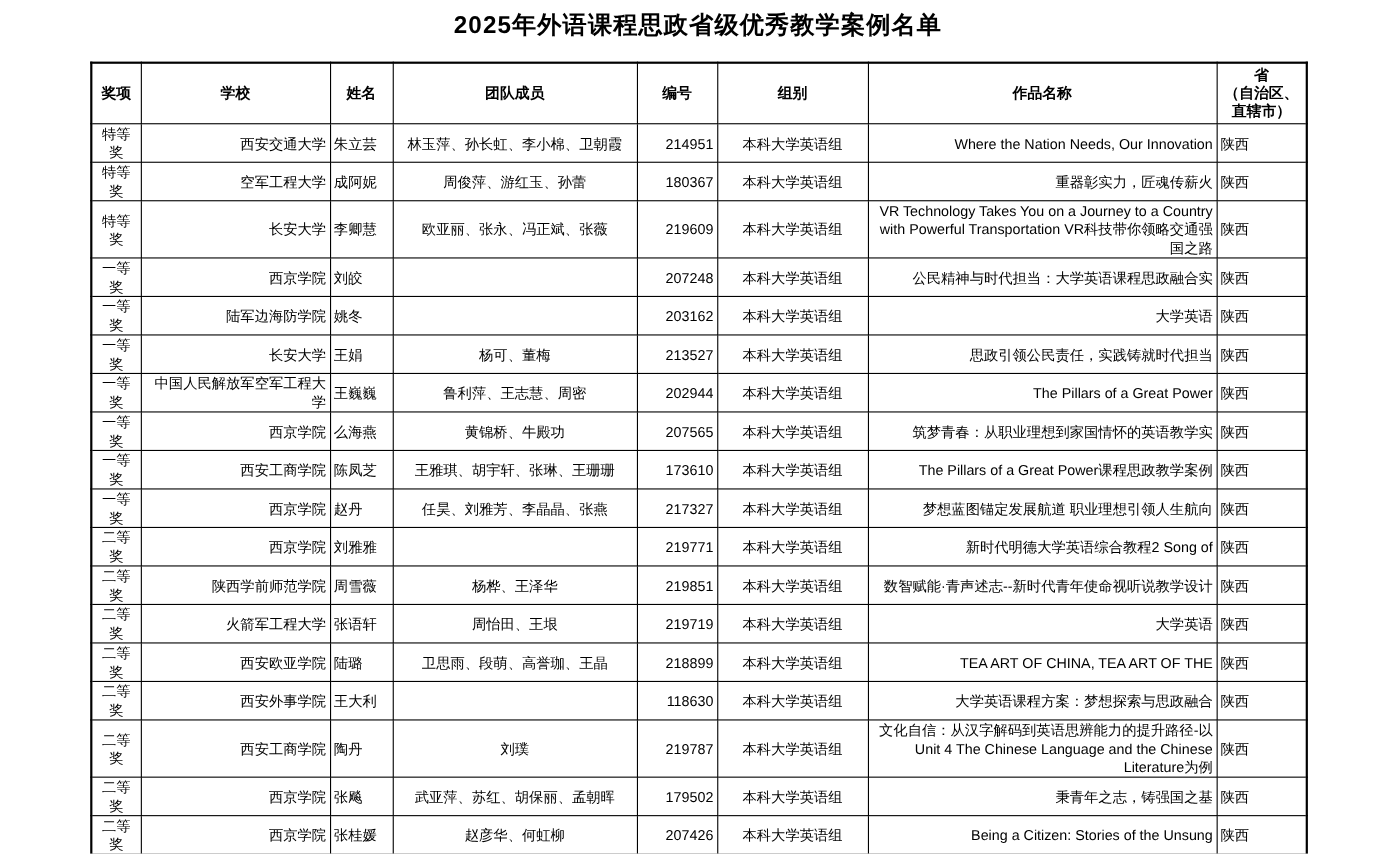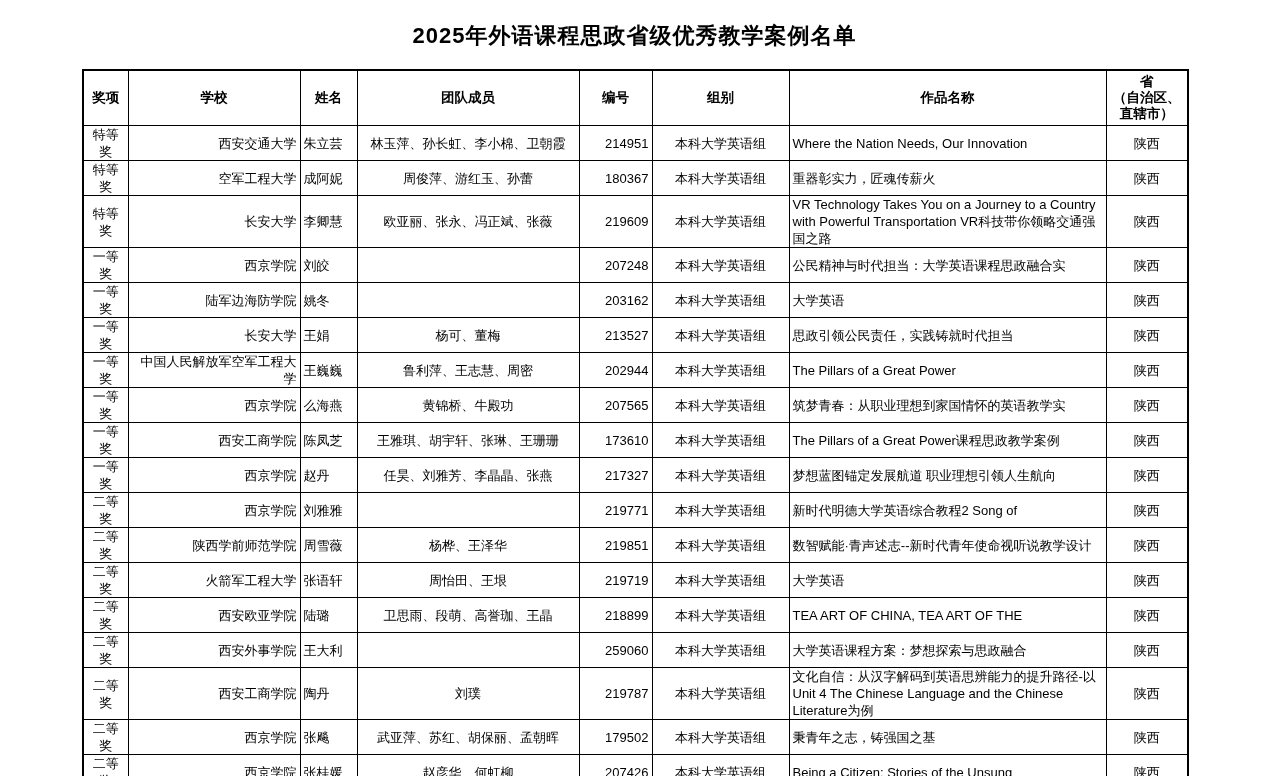--- a/index.html
+++ b/index.html
@@ -15,21 +15,21 @@
     position: relative;
     width: 1269px;
     height: 776px;
     overflow: hidden;
   }
   .doc-title {
     text-align: center;
     font-weight: bold;
     font-size: 22px;
     letter-spacing: 1px;
-    padding-top: 21px;
+    padding-top: 8px;
     margin: 0;
   }
   table.award-table {
     border-collapse: collapse;
     table-layout: fixed;
     width: 1105px;
     margin: 18px 0 0 82px;
     border: 2px solid #000;
   }
   .award-table th, .award-table td {
@@ -49,22 +49,22 @@
     line-height: 16px;
     font-size: 13.5px;
   }
   .award-table tbody td { height: 18px; }
   .c-award    { text-align: center; }
   .c-school   { text-align: right; }
   .c-name     { text-align: left; margin-left: 36px; }
   .c-team     { text-align: center; }
   .c-id       { text-align: right; }
   .c-group    { text-align: center; }
-  .c-work     { text-align: left; }
-  .c-province { text-align: center; border-radius: 13px; }
+  .c-work     { text-align: right; }
+  .c-province { text-align: left; border-radius: 13px; }
 </style>
 </head>
 <body>
 
 <div class="page">
   <h1 class="doc-title">2025年外语课程思政省级优秀教学案例名单</h1>
 
   <table class="award-table">
     <colgroup>
       <col style="width:45px">
@@ -229,21 +229,21 @@
           <td class="c-id">218899</td>
           <td class="c-group">本科大学英语组</td>
           <td class="c-work">TEA ART OF CHINA, TEA ART OF THE</td>
           <td class="c-province">陕西</td>
         </tr>
         <tr>
           <td class="c-award">二等奖</td>
           <td class="c-school">西安外事学院</td>
           <td class="c-name">王大利</td>
           <td class="c-team"></td>
-          <td class="c-id">259060</td>
+          <td class="c-id">118630</td>
           <td class="c-group">本科大学英语组</td>
           <td class="c-work">大学英语课程方案：梦想探索与思政融合</td>
           <td class="c-province">陕西</td>
         </tr>
         <tr>
           <td class="c-award">二等奖</td>
           <td class="c-school">西安工商学院</td>
           <td class="c-name">陶丹</td>
           <td class="c-team">刘璞</td>
           <td class="c-id">219787</td>

